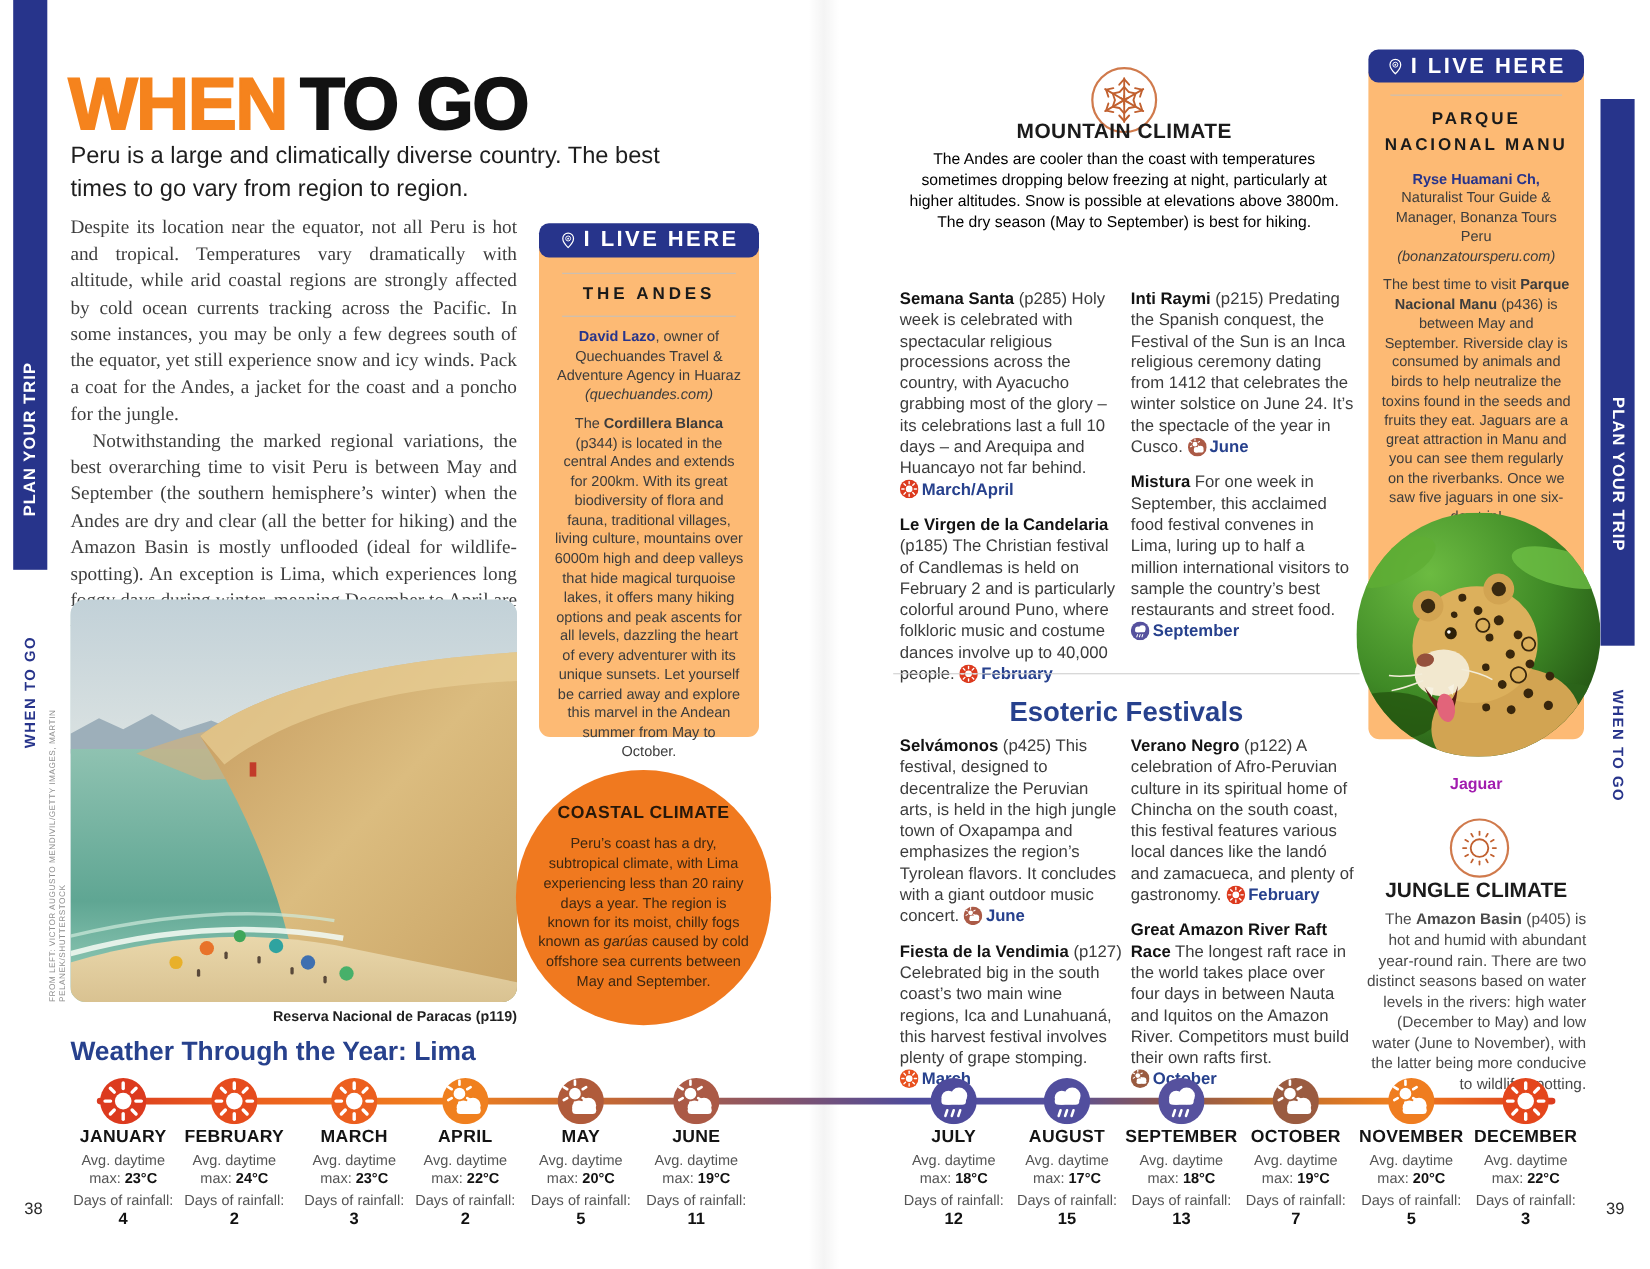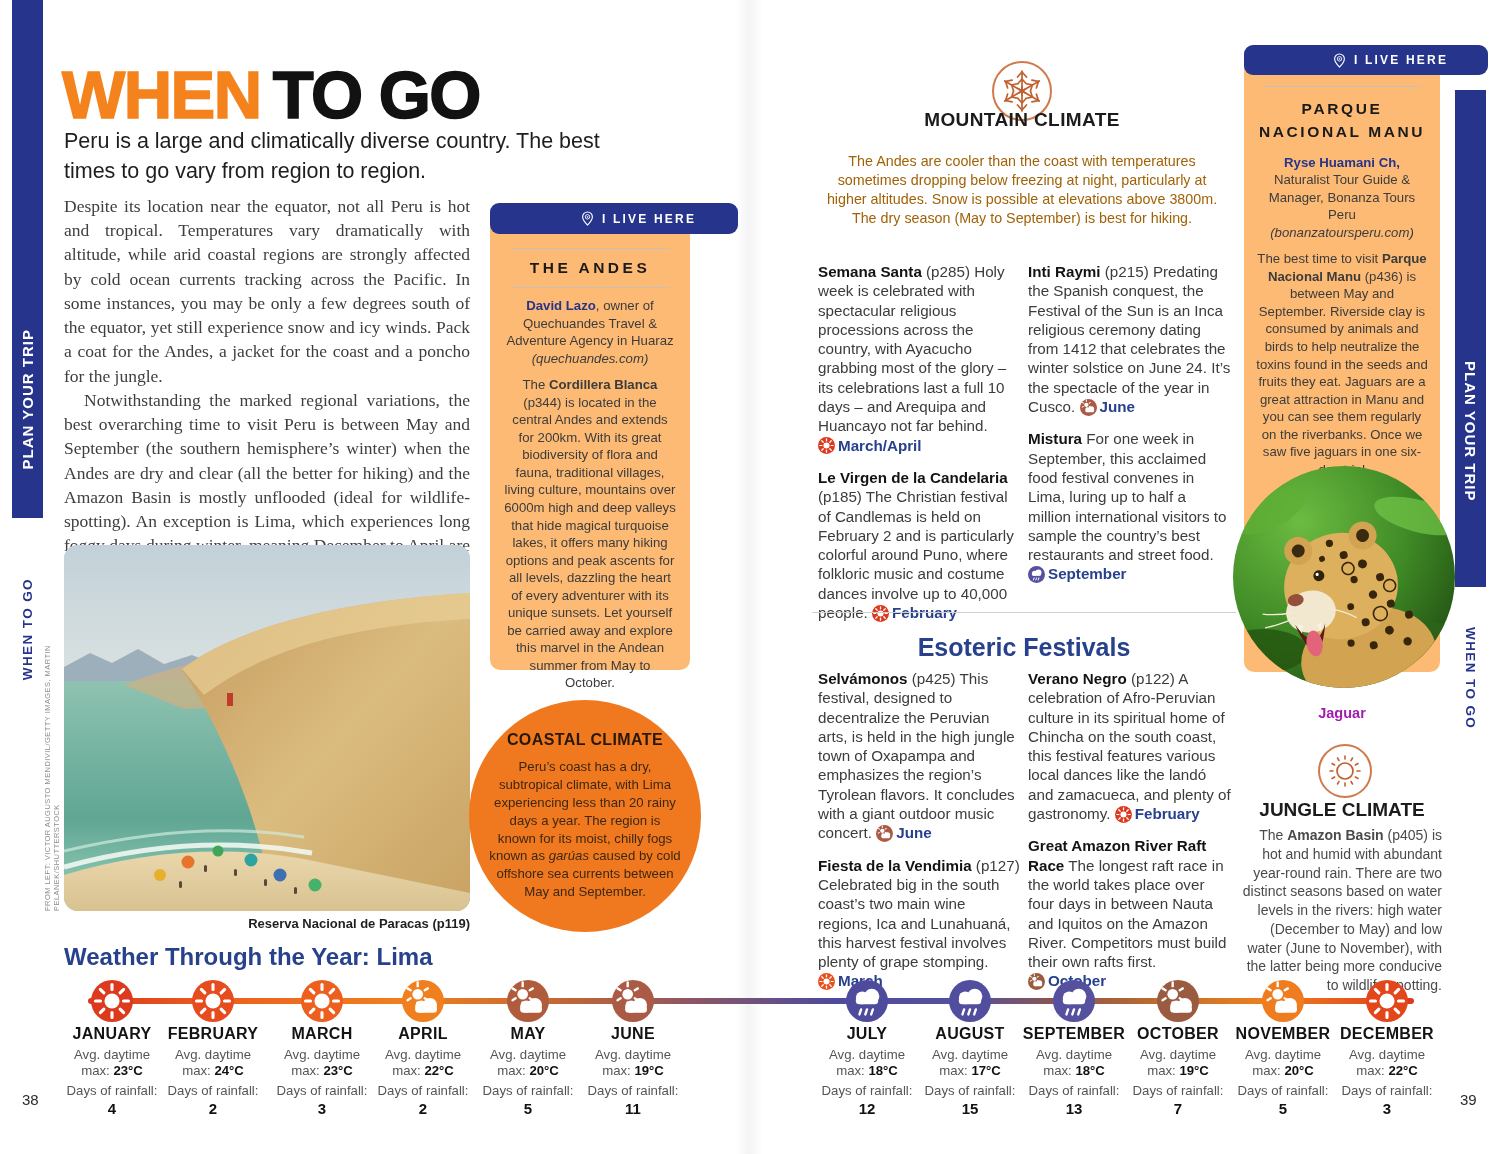--- a/index.html
+++ b/index.html
@@ -27,21 +27,21 @@
   .title .orange{color:#F5831D;margin-right:12px;}
   .intro{position:absolute;left:64px;top:127px;width:592px;font-size:21.5px;line-height:1.38;color:#1E1E1E;}
   .serif-body{position:absolute;left:64px;top:194px;width:406px;font-family:"Liberation Serif",serif;
               font-size:17.5px;line-height:1.385;color:#3E3E3E;text-align:justify;}
   .serif-body .p2{text-indent:20px;}
   
   .photo{position:absolute;left:64px;top:545px;width:406px;height:366px;border-radius:14px;overflow:hidden;background:#cdd;}
   .photo-caption{position:absolute;left:64px;top:916px;width:406px;text-align:right;font-size:13px;font-weight:bold;color:#1F1F1F;}
   
   .badge{position:absolute;background:#27348B;border-radius:9px;color:#fff;display:flex;align-items:center;
-         justify-content:center;gap:7px;font-weight:bold;letter-spacing:2.2px;font-size:12px;z-index:3;padding-left:48px;}
+         justify-content:center;gap:7px;font-weight:bold;letter-spacing:2.2px;font-size:20px;z-index:3;}
   .badge-andes{left:490px;top:203px;width:200px;height:31px;}
   .badge-manu{left:1244px;top:45px;width:196px;height:30px;}
   .cream{position:absolute;background:#fdba74;border-radius:10px;text-align:center;box-sizing:border-box;z-index:1;}
   .cream-andes{left:490px;top:218px;width:200px;height:452px;padding:30px 13px 10px;}
   .cream-manu{left:1244px;top:58px;width:196px;height:614px;padding:28px 12px 10px;}
   .rule{height:1px;background:#C6C0B8;margin:0 8px;}
   .cream-title{font-size:15.5px;font-weight:bold;letter-spacing:3.5px;color:#1A1A1A;margin:10px 0;}
   .cream p{font-size:13.2px;line-height:1.33;color:#3C3C3C;margin:9px 0 0;}
   .cream .author b{color:#27348B;}
   .cream .site{font-style:italic;margin-top:0;}
@@ -49,21 +49,21 @@
   .coastal{position:absolute;left:469px;top:700px;width:232px;height:232px;border-radius:50%;background:#F0791F;
            display:flex;flex-direction:column;align-items:center;justify-content:center;text-align:center;
            padding:0 20px;box-sizing:border-box;z-index:2;}
   .coastal h3{font-size:16px;letter-spacing:.4px;color:#27180A;margin:0 0 9px;}
   .coastal p{font-size:13.2px;line-height:1.36;color:#3D2711;margin:0;}
   
   .icon-badge{position:absolute;display:flex;align-items:center;justify-content:center;}
   .snow-badge{left:991px;top:60px;width:62px;height:62px;}
   .sun-badge{left:1317px;top:743px;width:56px;height:56px;}
   .mountain-title{position:absolute;left:822px;top:109px;width:400px;text-align:center;font-size:19px;font-weight:bold;letter-spacing:.4px;color:#1B1B1B;}
-  .mountain-text{position:absolute;left:822px;top:136px;width:400px;text-align:center;font-size:14.3px;line-height:1.33;color:#a16207;margin-top:16px;}
+  .mountain-text{position:absolute;left:822px;top:136px;width:400px;text-align:center;font-size:14.3px;line-height:1.33;color:#000000;}
   .fest-heading{position:absolute;width:424px;text-align:center;font-size:25px;font-weight:bold;color:#27418D;}
   .big-heading{left:812px;top:225px;}
   .eso-heading{left:812px;top:633px;}
   .fest-col{position:absolute;width:203px;font-size:15.2px;line-height:1.27;color:#3C3C3C;}
   #big-col1{left:818px;top:262px;} #big-col2{left:1028px;top:262px;}
   #eso-col1{left:818px;top:669px;} #eso-col2{left:1028px;top:669px;}
   .fest-item{margin-bottom:13px;}
   .fest-item b.name{color:#131313;}
   .fest-month{color:#27418D;font-weight:bold;white-space:nowrap;}
   .fest-month svg{vertical-align:-3.5px;margin-right:3px;}

